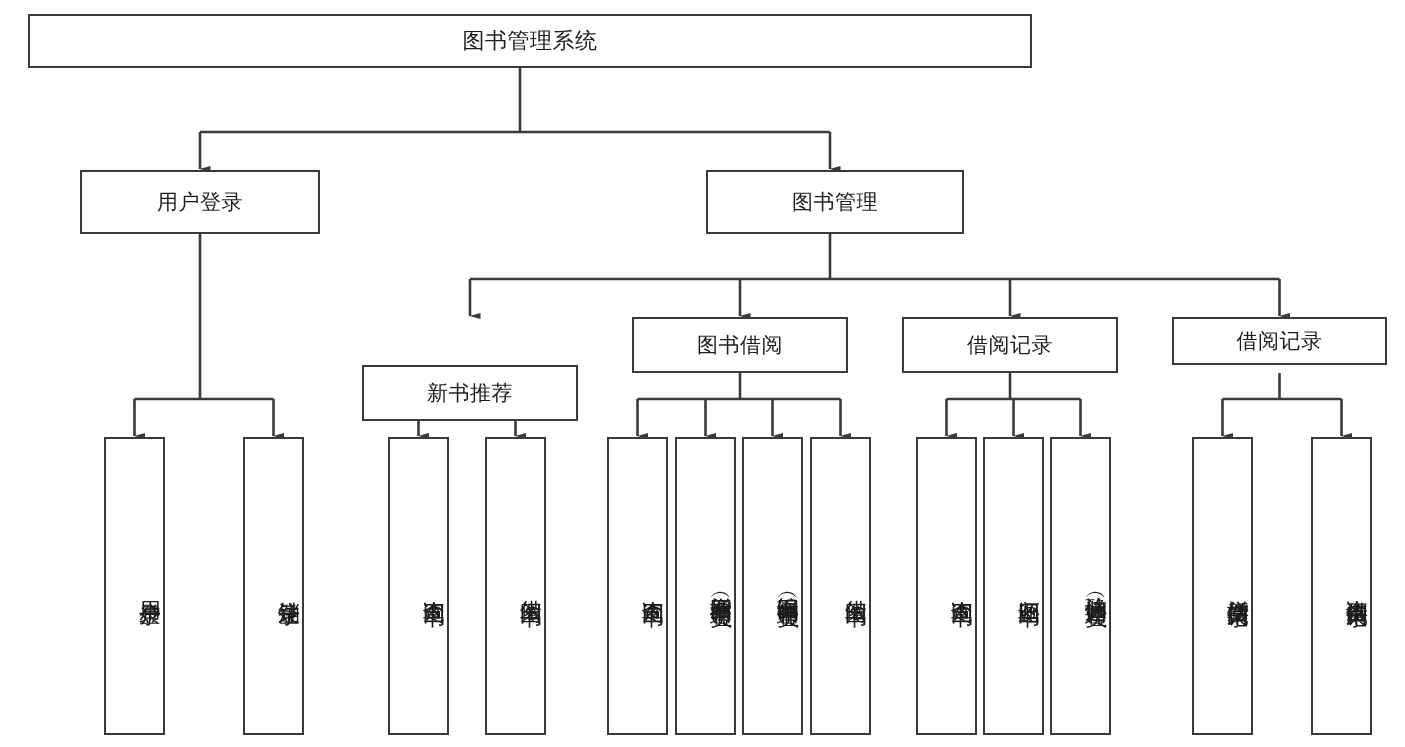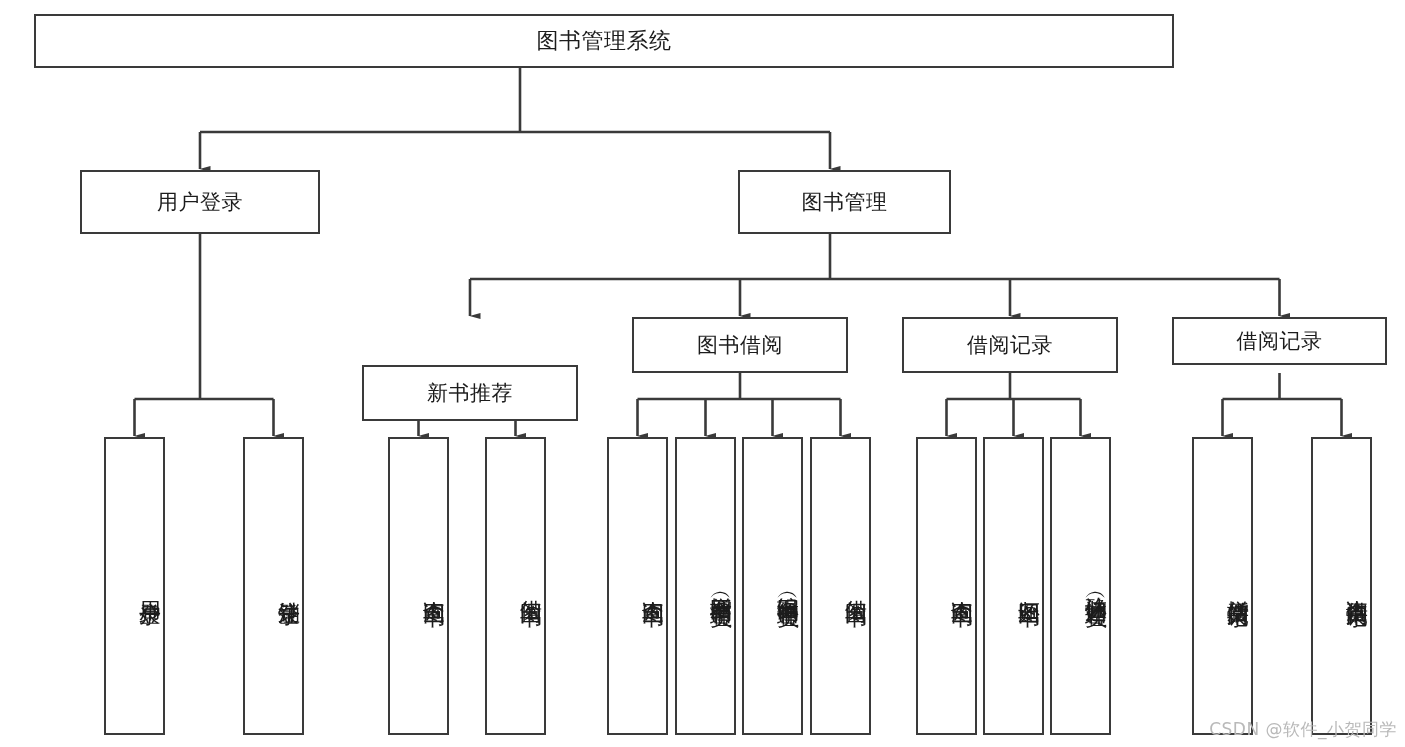--- a/index.html
+++ b/index.html
@@ -107,36 +107,35 @@
         <path d="M 1013.5 399 L 1013.5 436" marker-end="url(#arrowhead)"></path>
         <path d="M 1080.5 399 L 1080.5 436" marker-end="url(#arrowhead)"></path>
         <path d="M 1279.5 373 L 1279.5 399"></path>
         <path d="M 1222.5 399 L 1341.5 399"></path>
         <path d="M 1222.5 399 L 1222.5 436" marker-end="url(#arrowhead)"></path>
         <path d="M 1341.5 399 L 1341.5 436" marker-end="url(#arrowhead)"></path>
       </g>
   </svg>
 
   <div id="node-layer">
-      <div class="node horiz root" style="left: 34px; top: 14px; width: 1140px; height: 54px; text-align: right;"><span>图书管理系统</span></div>
+      <div class="node horiz root" style="left: 28px; top: 14px; width: 1004px; height: 54px; text-align: right;"><span>图书管理系统</span></div>
       <div class="node horiz" style="left: 80px; top: 170px; width: 240px; height: 64px;"><span>用户登录</span></div>
-      <div class="node horiz" style="left: 738px; top: 170px; width: 213px; height: 64px;"><span>图书管理</span></div>
+      <div class="node horiz" style="left: 706px; top: 170px; width: 258px; height: 64px;"><span>图书管理</span></div>
       <div class="node horiz" style="left: 362px; top: 317px; width: 216px; height: 56px; margin-top: 48px;"><span>新书推荐</span></div>
       <div class="node horiz" style="left: 632px; top: 317px; width: 216px; height: 56px;"><span>图书借阅</span></div>
       <div class="node horiz" style="left: 902px; top: 317px; width: 216px; height: 56px;"><span>借阅记录</span></div>
       <div class="node horiz" style="left: 1172px; top: 317px; width: 215px; height: 48px;"><span>借阅记录</span></div>
       <div class="node vert" style="left: 104px; top: 437px; width: 61px; height: 298px;"><span>用户登录</span></div>
       <div class="node vert" style="left: 243px; top: 437px; width: 61px; height: 298px;"><span>注销登录</span></div>
       <div class="node vert" style="left: 388px; top: 437px; width: 61px; height: 298px;"><span>查询图书</span></div>
       <div class="node vert" style="left: 485px; top: 437px; width: 61px; height: 298px;"><span>借阅图书</span></div>
       <div class="node vert" style="left: 607px; top: 437px; width: 61px; height: 298px;"><span>查询图书</span></div>
       <div class="node vert" style="left: 675px; top: 437px; width: 61px; height: 298px;"><span>新增图书（管理员）</span></div>
       <div class="node vert" style="left: 742px; top: 437px; width: 61px; height: 298px;"><span>编辑图书（管理员）</span></div>
       <div class="node vert" style="left: 810px; top: 437px; width: 61px; height: 298px;"><span>借阅图书</span></div>
       <div class="node vert" style="left: 916px; top: 437px; width: 61px; height: 298px;"><span>查询图书</span></div>
       <div class="node vert" style="left: 983px; top: 437px; width: 61px; height: 298px;"><span>归还图书</span></div>
       <div class="node vert" style="left: 1050px; top: 437px; width: 61px; height: 298px;"><span>确认归还（管理员）</span></div>
       <div class="node vert" style="left: 1192px; top: 437px; width: 61px; height: 298px;"><span>新增借阅记录</span></div>
       <div class="node vert" style="left: 1311px; top: 437px; width: 61px; height: 298px;"><span>查询借阅记录</span></div>
     </div>
 
-  <div id="watermark">CSDN @软件_小贺同学</div>
 </div>
 
 </body></html>

